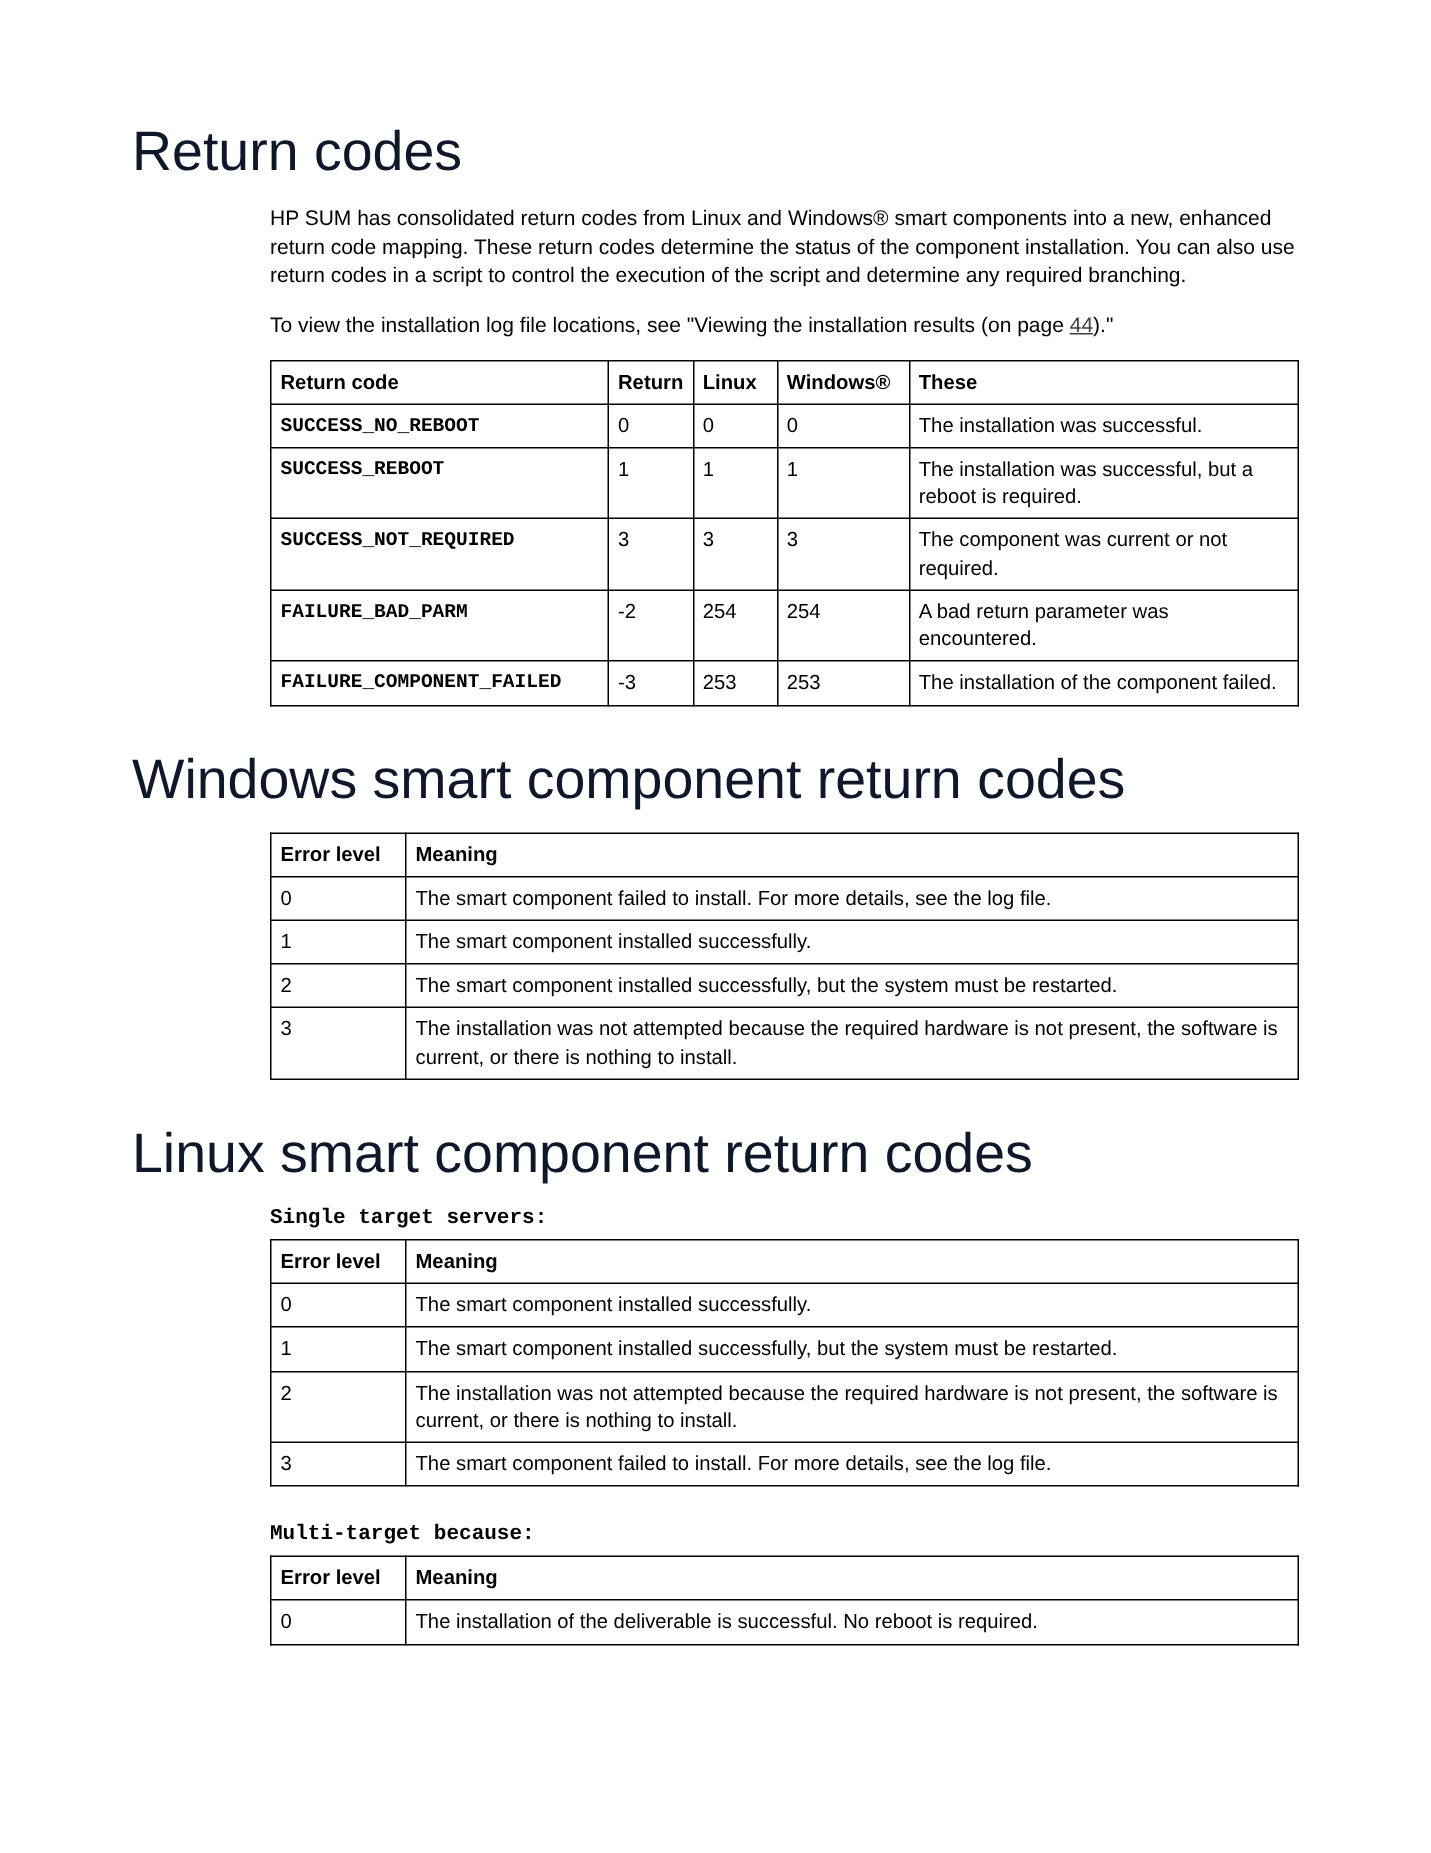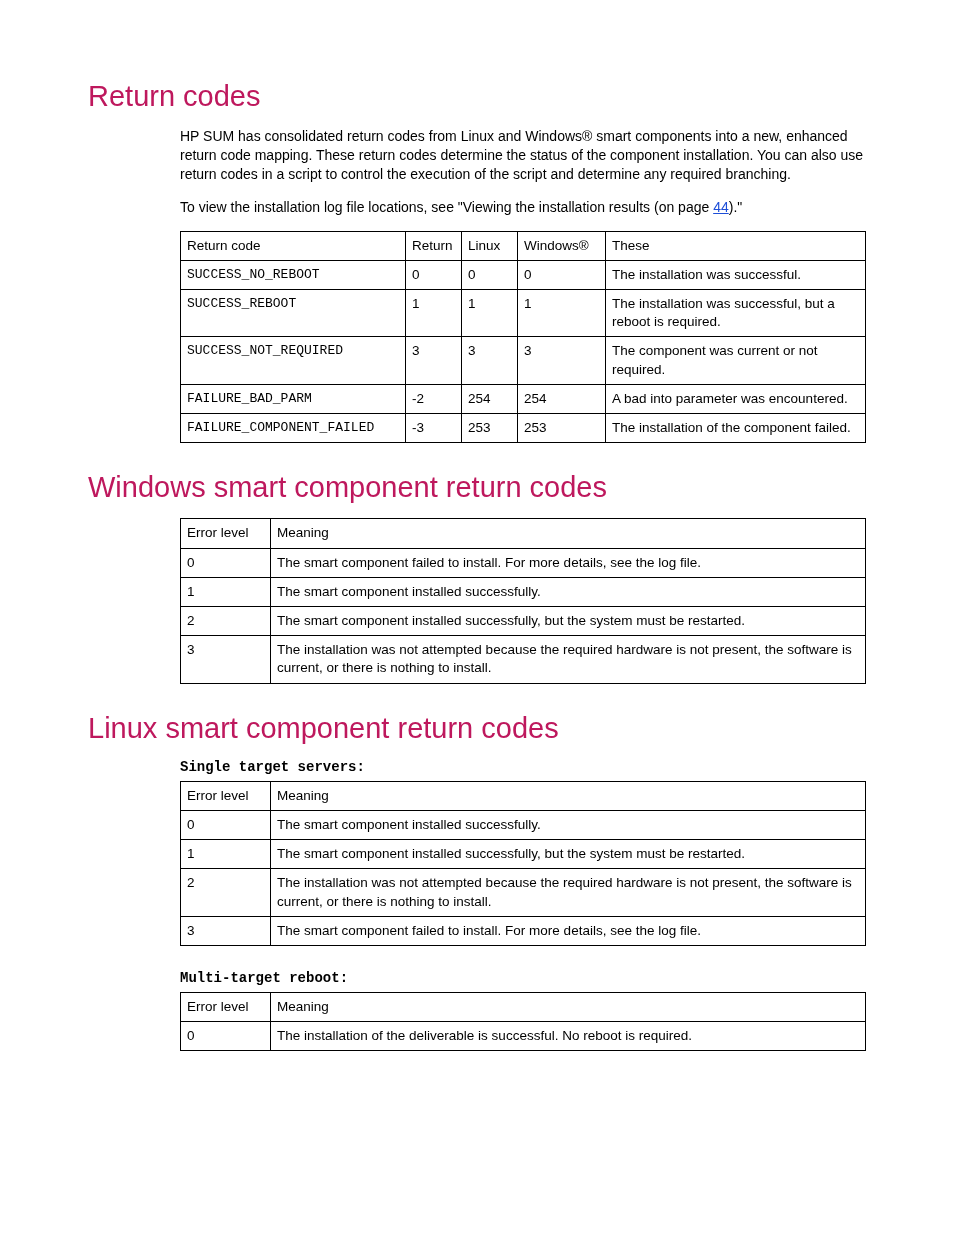--- a/index.html
+++ b/index.html
@@ -8,54 +8,55 @@
     color: #000;
     background: #fff;
     margin: 0;
     padding: 80px 88px 40px 88px;
     width: 954px;
     box-sizing: border-box;
   }
   h1 {
     font-family: Arial, Helvetica, sans-serif;
     font-weight: normal;
-    font-size: 29px;
-    color: #be185d;
+    font-size: 37px;
+    color: #0f172a;
     margin: 0 0 14px 0;
   }
   .indent {
     margin-left: 92px;
   }
   p {
     margin: 0 0 14px 0;
     line-height: 1.35;
   }
   a.page-link {
-    color: #1d4ed8;
+    color: #404040;
     text-decoration: underline;
   }
   table {
     border-collapse: collapse;
     width: 100%;
     margin: 4px 0 24px 0;
     font-size: 13.5px;
   }
   th, td {
     border: 1px solid #000;
     padding: 5px 6px;
     text-align: left;
     vertical-align: top;
     line-height: 1.35;
   }
   th {
-    font-weight: normal;
+    font-weight: bold;
   }
   .codecol {
     font-family: "Courier New", Courier, monospace;
     font-size: 13px;
+    font-weight: bold;
   }
   .subhead {
     font-weight: bold;
     margin: 6px 0 6px 0;
     font-family: Liberation Mono, monospace;
   }
   .section { margin-bottom: 28px; }
 </style>
 </head>
 <body>
@@ -102,21 +103,21 @@
         <td>3</td>
         <td>3</td>
         <td>3</td>
         <td>The component was current or not required.</td>
       </tr>
       <tr>
         <td class="codecol">FAILURE_BAD_PARM</td>
         <td>-2</td>
         <td>254</td>
         <td>254</td>
-        <td>A bad into parameter was encountered.</td>
+        <td>A bad return parameter was encountered.</td>
       </tr>
       <tr>
         <td class="codecol">FAILURE_COMPONENT_FAILED</td>
         <td>-3</td>
         <td>253</td>
         <td>253</td>
         <td>The installation of the component failed.</td>
       </tr>
     </tbody>
       </table>
@@ -183,21 +184,21 @@
             <td>2</td>
             <td>The installation was not attempted because the required hardware is not present, the software is current, or there is nothing to install.</td>
           </tr>
       <tr>
             <td>3</td>
             <td>The smart component failed to install. For more details, see the log file.</td>
           </tr>
     </tbody>
       </table>
 
-    <div class="subhead">Multi-target reboot:</div>
+    <div class="subhead">Multi-target because:</div>
     <table>
       <colgroup>
           <col style="width:90px">
           <col>
         </colgroup>
       <tbody>
           <tr>
         <th>Error level</th>
         <th>Meaning</th>
       </tr>

